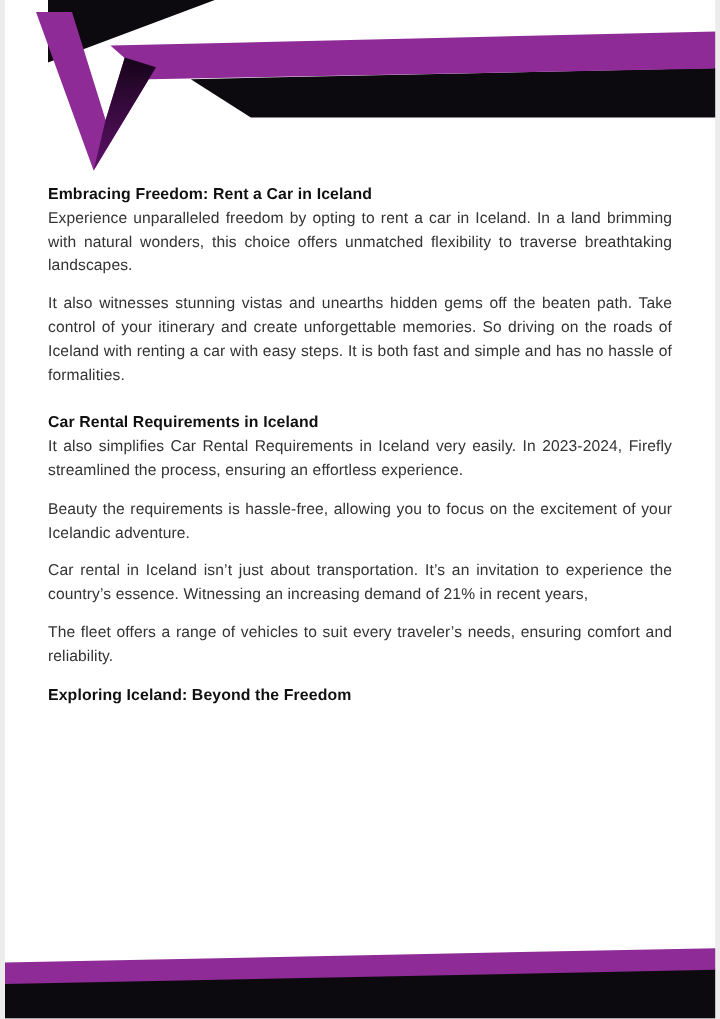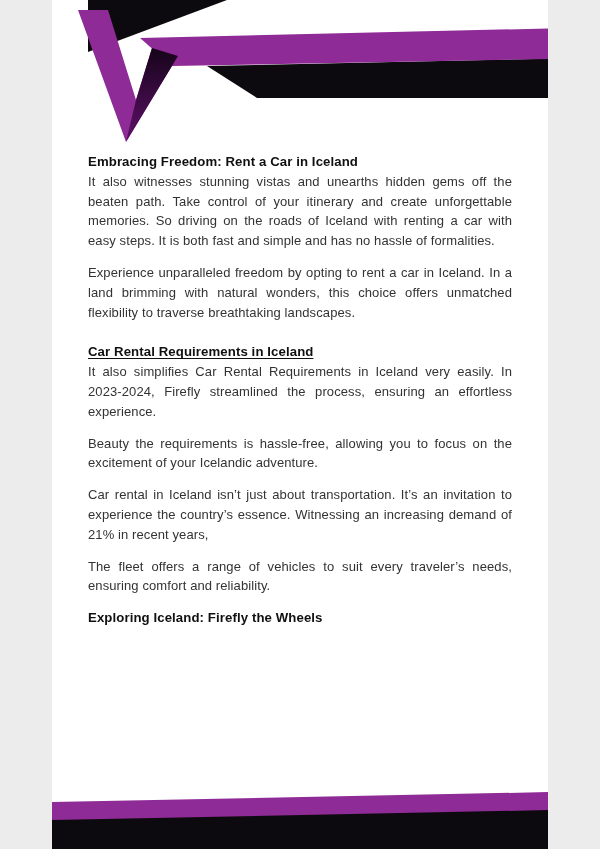--- a/index.html
+++ b/index.html
@@ -5,21 +5,21 @@
   :root{
     --purple:#8e2b96;
     --dark:#0d0a0f;
     --ink:#333333;
     --heading:#101010;
     --paper:#ffffff;
   }
   html,body{margin:0;padding:0;background:#ececec;}
   .page{
     position:relative;
-    width:496px;height:849px;
+    width:592px;height:849px;
     margin:0 auto;
     background:var(--paper);
     overflow:hidden;
     font-family:"Liberation Sans","DejaVu Sans",sans-serif;
   }
   .top-decor{position:absolute;top:0;left:0;display:block;}
   .bottom-decor{position:absolute;bottom:0;left:0;display:block;}
   .fill-purple{fill:var(--purple);}
   .fill-dark{fill:var(--dark);}
   .content{
@@ -35,21 +35,21 @@
   .content h2{
     font-size:13.2px;
     font-weight:bold;
     color:var(--heading);
     margin:12px 0 0;
     line-height:19.8px;
     text-align:left;
     letter-spacing:.1px;
   }
   .content section:first-child h2{margin-top:0;}
-  .content h2.underlined{text-decoration:underline;text-underline-offset:2px;margin-top:20px;}
+  .content h2.underlined{text-underline-offset:2px;margin-top:20px;}
   .content p{margin:0 0 12px;}
 </style>
 </head>
 <body>
 
 <div class="page">
 
   <svg class="top-decor" width="600" height="150" viewBox="0 0 600 150" aria-hidden="true">
     <defs>
       <linearGradient id="shadow-grad" x1="0" y1="0" x2="0" y2="1">
@@ -61,37 +61,37 @@
     <polygon class="fill-dark" points="155,66 600,56.5 600,98 205,98"></polygon>
     <polygon class="fill-purple" points="88,38 600,26 600,57 120,66"></polygon>
     <polygon class="fill-purple" points="26,10 56,10 84,100 100,48 126,56 74,142"></polygon>
     <polygon fill="url(#shadow-grad)" points="74,142 84,100 100,48 126,56"></polygon>
   </svg>
 
   <main class="content">
 
     <section>
       <h2>Embracing Freedom: Rent a Car in Iceland</h2>
+      <p>Experience unparalleled freedom by opting to rent a car in Iceland. In a land brimming with natural wonders, this choice offers unmatched flexibility to traverse breathtaking landscapes.</p>
       <p>It also witnesses stunning vistas and unearths hidden gems off the beaten path. Take control of your itinerary and create unforgettable memories. So driving on the roads of Iceland with renting a car with easy steps. It is both fast and simple and has no hassle of formalities.</p>
-      <p>Experience unparalleled freedom by opting to rent a car in Iceland. In a land brimming with natural wonders, this choice offers unmatched flexibility to traverse breathtaking landscapes.</p>
     </section>
 
     <section>
       <h2 class="underlined">Car Rental Requirements in Iceland</h2>
       <p>It also simplifies Car Rental Requirements in Iceland very easily. In 2023-2024, Firefly streamlined the process, ensuring an effortless experience.</p>
       <p>Beauty the requirements is hassle-free, allowing you to focus on the excitement of your Icelandic adventure.</p>
     </section>
 
     <section>
       <p>Car rental in Iceland isn’t just about transportation. It’s an invitation to experience the country’s essence. Witnessing an increasing demand of 21% in recent years,</p>
       <p>The fleet offers a range of vehicles to suit every traveler’s needs, ensuring comfort and reliability.</p>
     </section>
 
     <section>
-      <h2>Exploring Iceland: Firefly the Wheels</h2>
+      <h2>Exploring Iceland: Beyond the Freedom</h2>
     </section>
 
   </main>
 
   <svg class="bottom-decor" width="600" height="60" viewBox="0 0 600 60" aria-hidden="true">
     <polygon class="fill-dark" points="0,30 600,18 600,60 0,60"></polygon>
     <polygon class="fill-purple" points="0,13 600,1 600,19 0,31"></polygon>
   </svg>
 
 </div>

